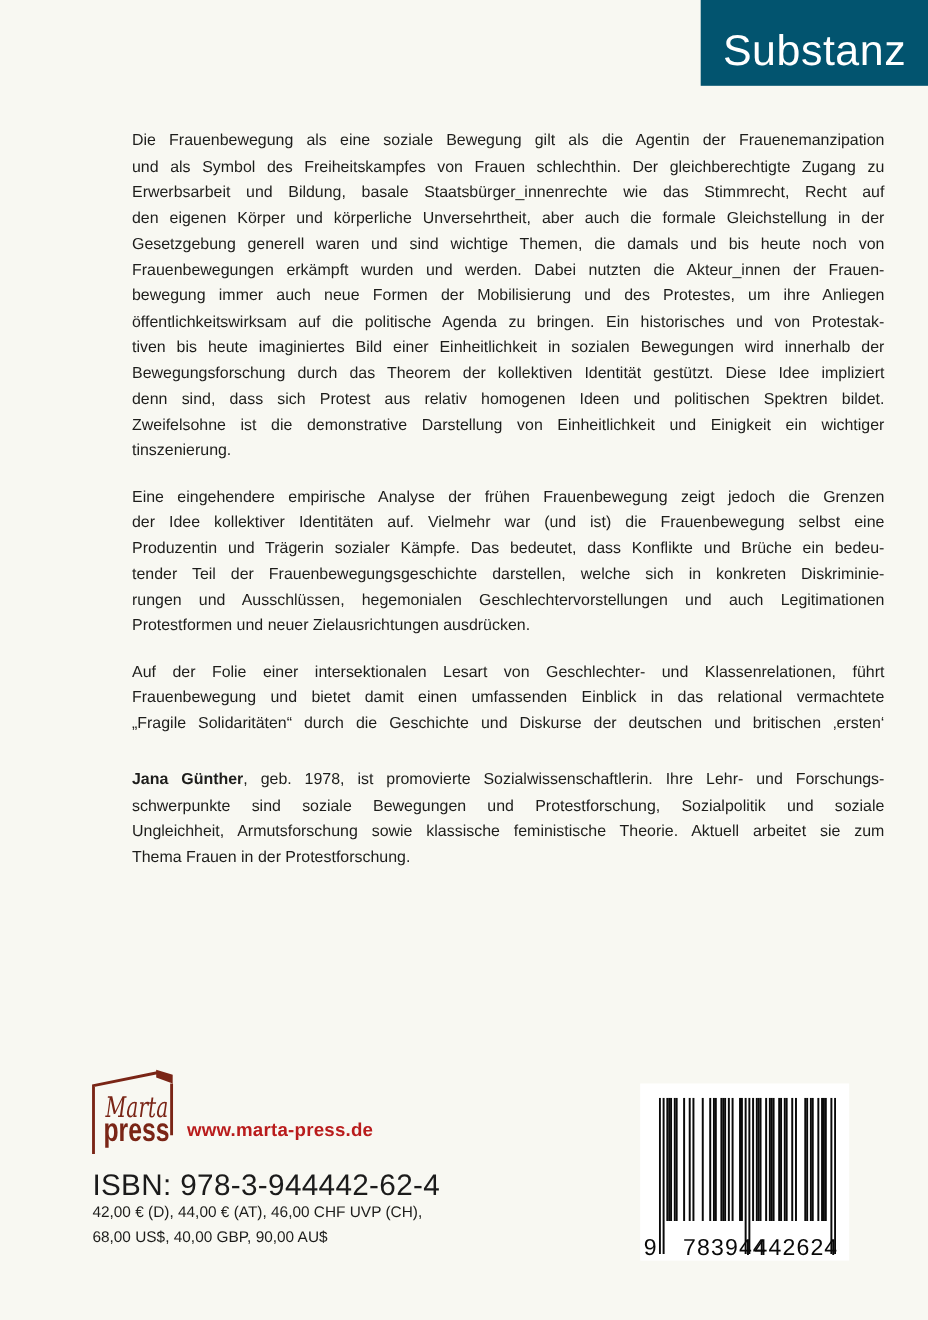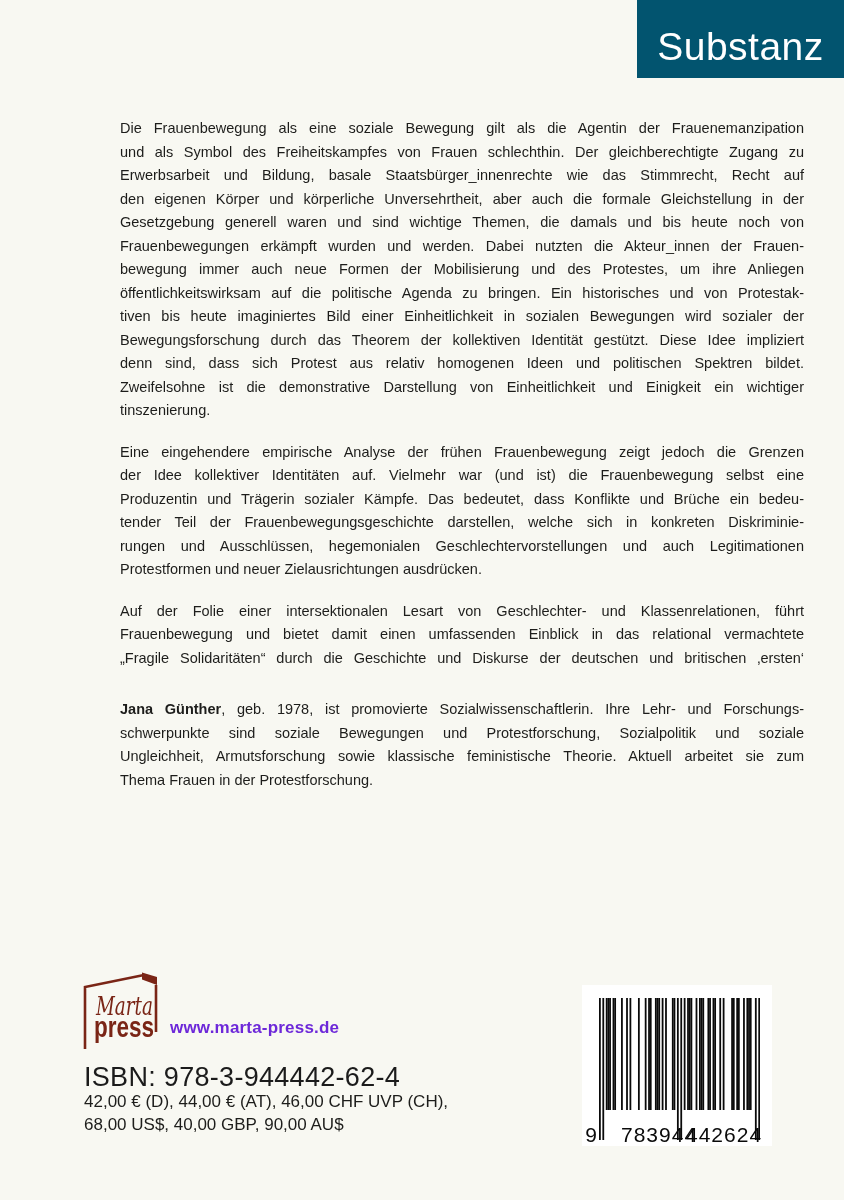--- a/index.html
+++ b/index.html
@@ -17,25 +17,25 @@
   
   .blurb{position:absolute;left:84px;top:117px;width:684px;font-size:14.5px;margin-left:36px;}
   .para{margin:0 0 18px 0;}
   .para.bio{margin-top:28px;}
   .line{height:23.5px;line-height:23.5px;text-align:justify;text-align-last:justify;}
   .line.last{text-align-last:left;}
   .line b{font-weight:bold;}
   
   .logo-svg{position:absolute;left:82px;top:970px;width:80px;height:82px;}
   .website{position:absolute;left:170px;top:1018px;font-size:17px;font-weight:bold;
-    letter-spacing:.2px;color:#6d28d9;line-height:20px;}
+    letter-spacing:.2px;color:#b91c1c;line-height:20px;}
   
   .purchase{position:absolute;left:84px;top:1064px;}
   .isbn{font-size:27px;line-height:26px;letter-spacing:.3px;color:#1b1b1b;}
-  .price{font-size:17px;line-height:23px;color:#1d1d1b;}
+  .price{font-size:14px;line-height:23px;color:#1d1d1b;}
   
   .barcode-box{position:absolute;left:582px;top:985px;width:190px;height:161px;background:#ffffff;}
   .bars{position:absolute;left:17px;top:13px;width:161px;height:142px;}
   .bars rect{fill:#0a0a0a;}
   .bc-digits{position:absolute;left:0;top:139px;width:190px;height:22px;
     font-size:21px;line-height:22px;color:#0a0a0a;}
   .bc-digits span{position:absolute;top:0;text-align:center;}
   .bc-d1{left:1px;width:16px;}
   .bc-d2{left:8px;width:76px;letter-spacing:1px;padding-left:31px;}
   .bc-d3{left:104px;width:72px;letter-spacing:1px;}
@@ -52,21 +52,21 @@
   <div class="blurb">
       <div class="para">
         <div class="line"><span>Die Frauenbewegung als eine soziale Bewegung gilt als die Agentin der Frauenemanzipation</span></div>
         <div class="line"><span>und als Symbol des Freiheitskampfes von Frauen schlechthin. Der gleichberechtigte Zugang zu</span></div>
         <div class="line"><span>Erwerbsarbeit und Bildung, basale Staatsbürger_innenrechte wie das Stimmrecht, Recht auf</span></div>
         <div class="line"><span>den eigenen Körper und körperliche Unversehrtheit, aber auch die formale Gleichstellung in der</span></div>
         <div class="line"><span>Gesetzgebung generell waren und sind wichtige Themen, die damals und bis heute noch von</span></div>
         <div class="line"><span>Frauenbewegungen erkämpft wurden und werden. Dabei nutzten die Akteur_innen der Frauen-</span></div>
         <div class="line"><span>bewegung immer auch neue Formen der Mobilisierung und des Protestes, um ihre Anliegen</span></div>
         <div class="line"><span>öffentlichkeitswirksam auf die politische Agenda zu bringen. Ein historisches und von Protestak-</span></div>
-        <div class="line"><span>tiven bis heute imaginiertes Bild einer Einheitlichkeit in sozialen Bewegungen wird sozialer der</span></div>
+        <div class="line"><span>tiven bis heute imaginiertes Bild einer Einheitlichkeit in sozialen Bewegungen wird innerhalb der</span></div>
         <div class="line"><span>Bewegungsforschung durch das Theorem der kollektiven Identität gestützt. Diese Idee impliziert</span></div>
         <div class="line"><span>denn sind, dass sich Protest aus relativ homogenen Ideen und politischen Spektren bildet.</span></div>
         <div class="line"><span>Zweifelsohne ist die demonstrative Darstellung von Einheitlichkeit und Einigkeit ein wichtiger</span></div>
         <div class="line last"><span>tinszenierung.</span></div>
       </div>
       <div class="para">
         <div class="line"><span>Eine eingehendere empirische Analyse der frühen Frauenbewegung zeigt jedoch die Grenzen</span></div>
         <div class="line"><span>der Idee kollektiver Identitäten auf. Vielmehr war (und ist) die Frauenbewegung selbst eine</span></div>
         <div class="line"><span>Produzentin und Trägerin sozialer Kämpfe. Das bedeutet, dass Konflikte und Brüche ein bedeu-</span></div>
         <div class="line"><span>tender Teil der Frauenbewegungsgeschichte darstellen, welche sich in konkreten Diskriminie-</span></div>

